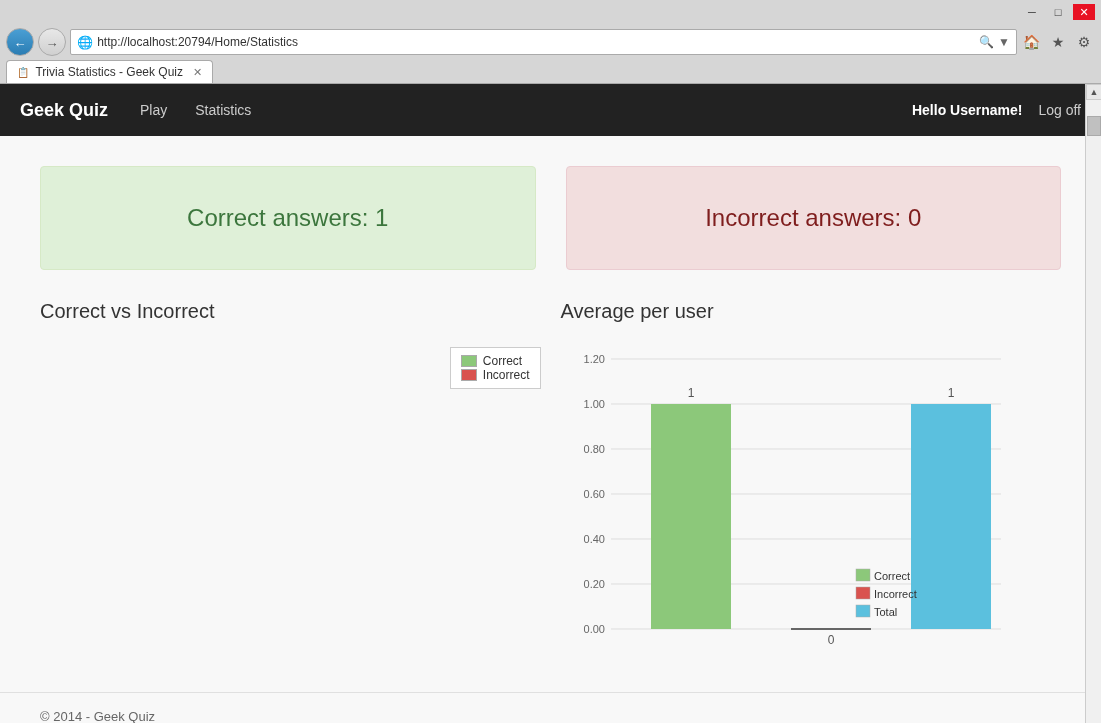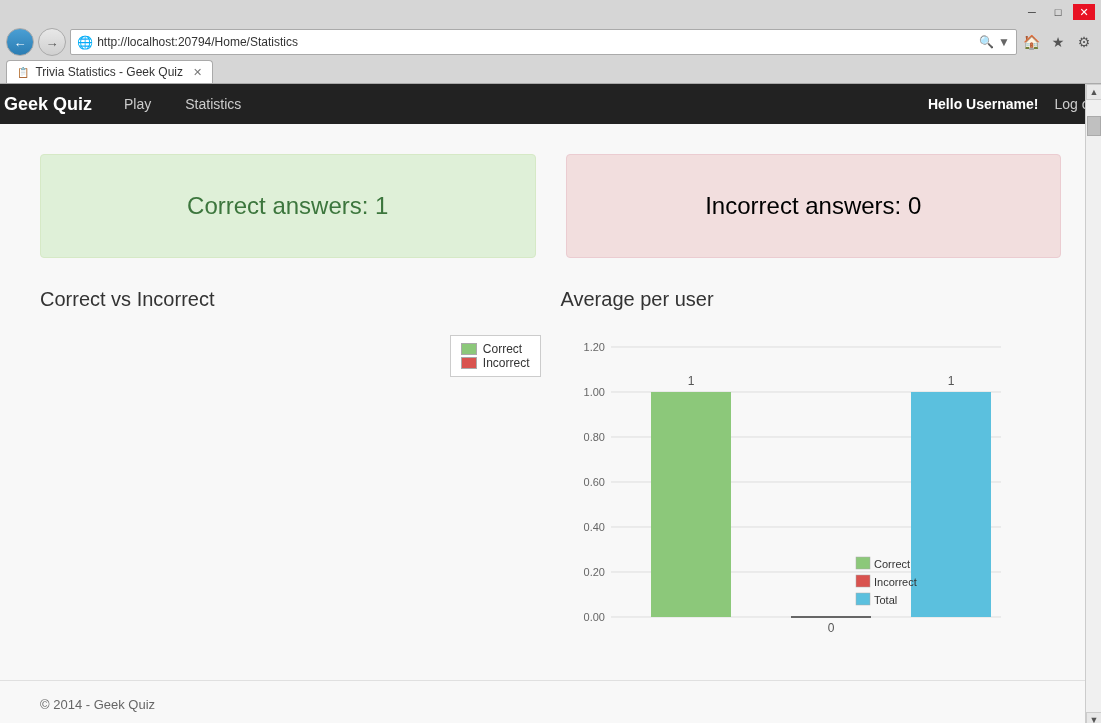--- a/index.html
+++ b/index.html
@@ -84,33 +84,33 @@
       display: flex; align-items: center; justify-content: center;
       font-size: 14px; color: #555; cursor: pointer;
     }
 
     
     .navbar {
       background: #222;
       color: white;
       display: flex;
       align-items: center;
-      padding: 0 4px;
-      height: 40px;
+      padding: 0 20px;
+      height: 52px;
     }
     .navbar-brand {
       font-size: 18px;
       font-weight: bold;
       color: white;
       margin-right: 20px;
       text-decoration: none;
     }
     .navbar-links {
       display: flex;
-      gap: 10px;
+      gap: 4px;
     }
     .navbar-link {
       color: #ccc;
       padding: 14px 12px;
       text-decoration: none;
       font-size: 14px;
       cursor: pointer;
     }
     .navbar-right {
       margin-left: auto;
@@ -170,21 +170,21 @@
     }
     .answer-box.incorrect {
       background: #f2dede;
       border: 1px solid #ebccd1;
     }
     .answer-box-text {
       font-size: 24px;
       font-weight: 400;
     }
     .answer-box.correct .answer-box-text { color: #3c763d; }
-    .answer-box.incorrect .answer-box-text { color: #000000; }
+    .answer-box.incorrect .answer-box-text { color: #7f1d1d; }
 
     
     .charts-section {
       display: flex;
       gap: 20px;
       margin-top: 10px;
     }
     .chart-container {
       flex: 1;
     }

